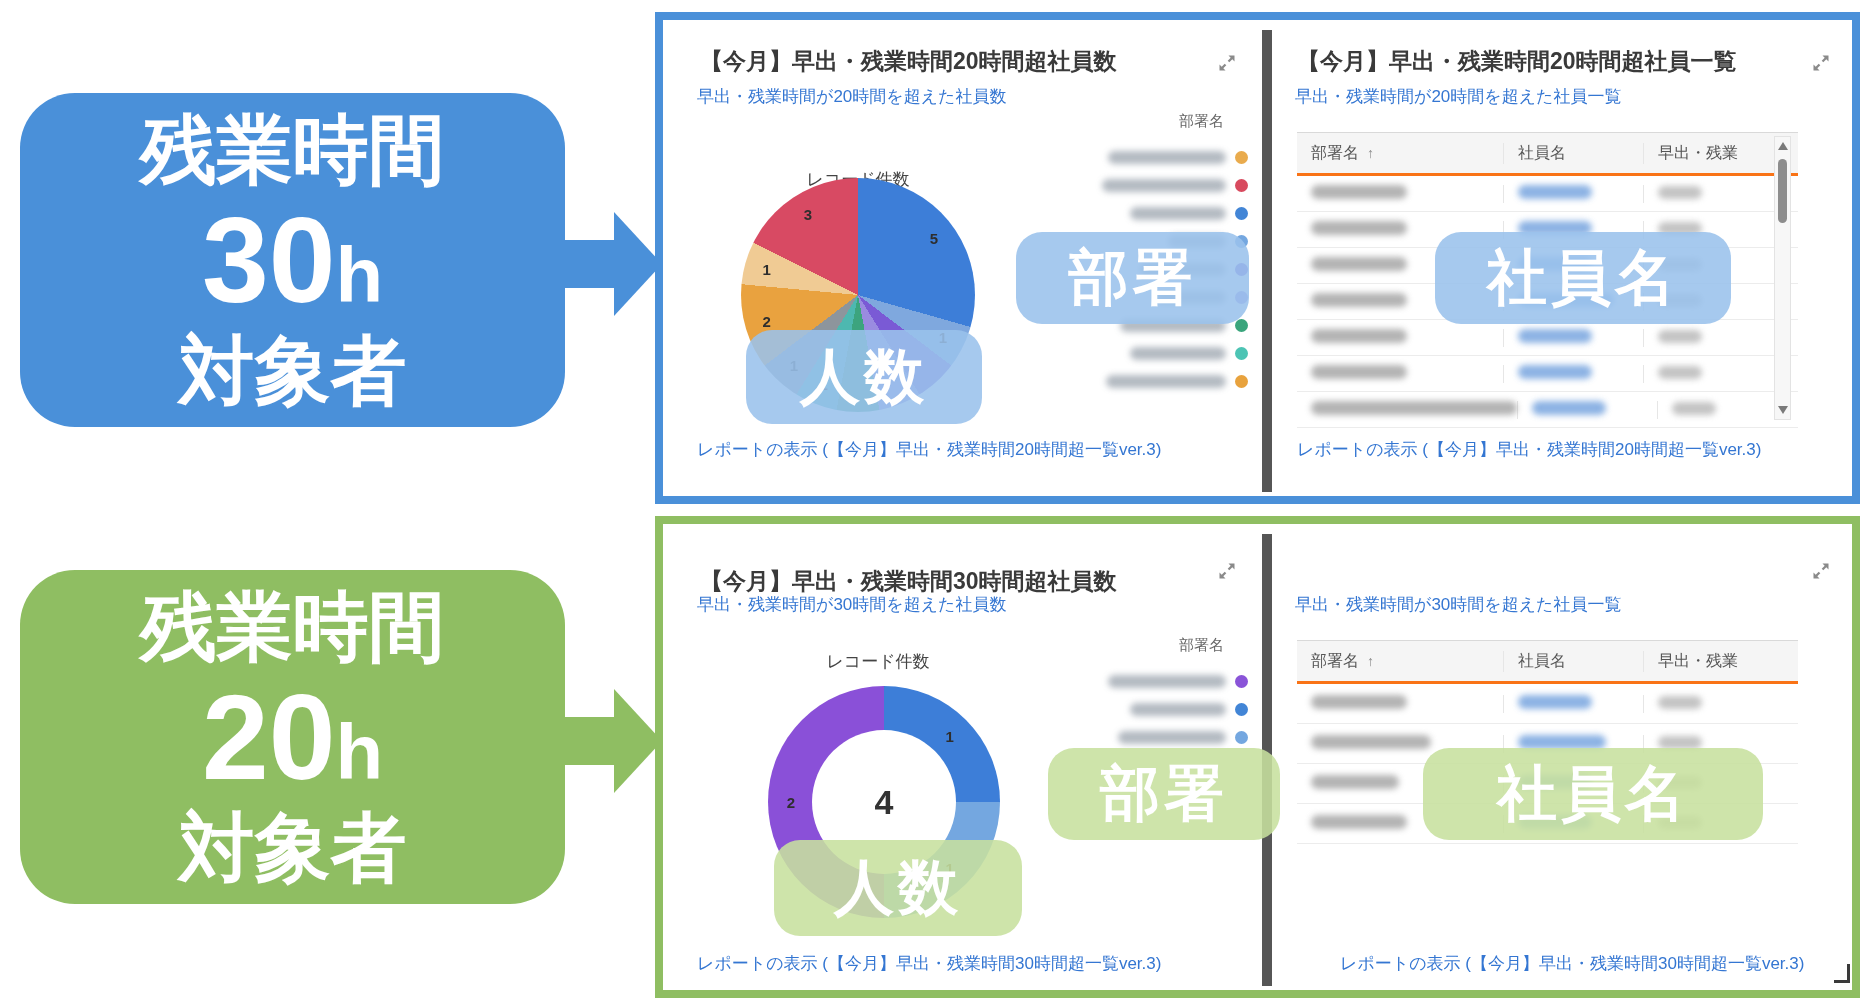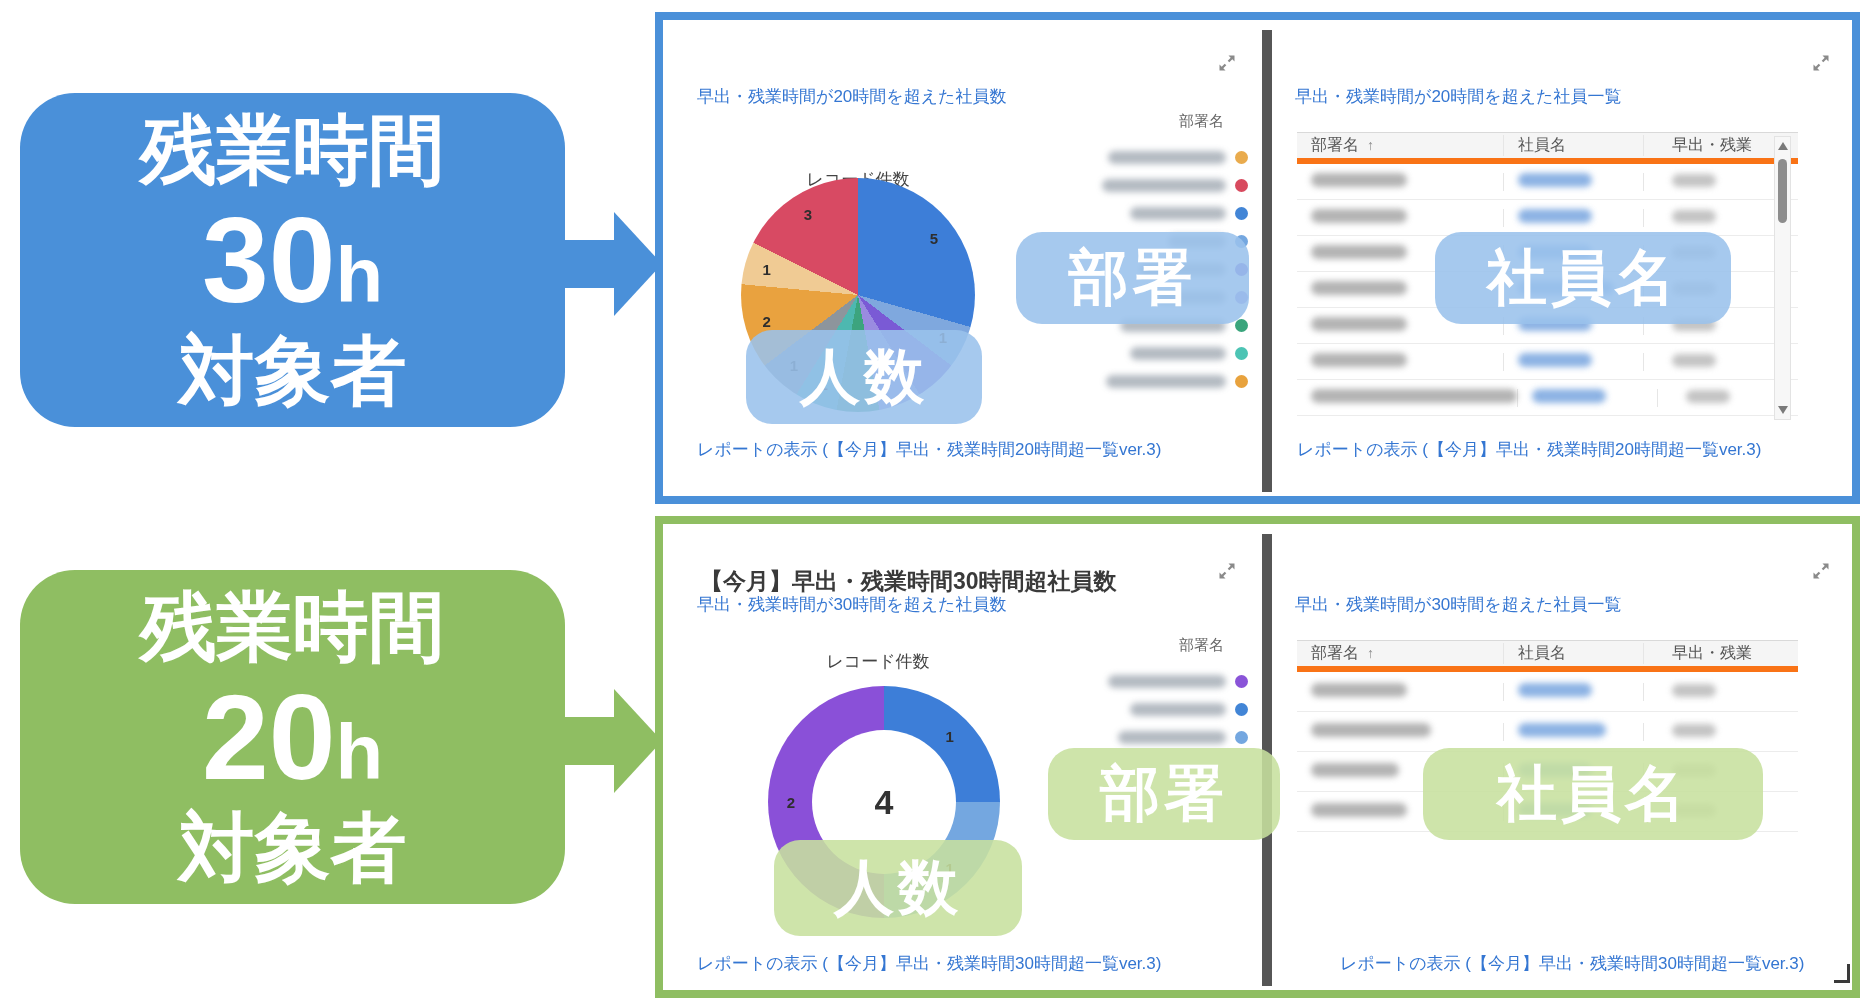--- a/index.html
+++ b/index.html
@@ -28,26 +28,26 @@
   .seg-label{position:absolute;transform:translate(-50%,-50%);font-size:15px;font-weight:600;color:#2e2e2e;}
   
   .legend{position:absolute;width:208px;}
   .legend-header{text-align:right;padding-right:24px;font-size:15px;color:#666;margin-bottom:12px;}
   .legend-row{display:flex;justify-content:flex-end;align-items:center;gap:9px;height:28px;}
   .dot{width:13px;height:13px;border-radius:50%;flex:0 0 auto;}
   .blurbar{display:inline-block;border-radius:7px;filter:blur(3px);}
   .legend-blur{background:#9aa3ad;opacity:.75;height:13px;}
   
   .tbl{position:absolute;width:501px;}
-  .thead{display:flex;height:32px;align-items:center;background:#f5f5f5;
-         border-top:1px solid #d9d9d9;border-bottom:6px solid #f97316;box-sizing:border-box;
+  .thead{display:flex;height:44px;align-items:center;background:#f5f5f5;
+         border-top:1px solid #d9d9d9;border-bottom:3px solid #f97316;box-sizing:border-box;
          font-size:16px;color:#555;}
   .c1{flex:0 0 206px;padding-left:14px;box-sizing:border-box;}
   .c2{flex:0 0 140px;padding-left:14px;box-sizing:border-box;border-left:1px solid #e6e6e6;}
-  .c3{flex:1 1 auto;padding-left:28px;box-sizing:border-box;border-left:1px solid #e6e6e6;}
+  .c3{flex:1 1 auto;padding-left:14px;box-sizing:border-box;border-left:1px solid #e6e6e6;}
   .sort{color:#8a8a8a;margin-left:8px;font-size:14px;}
   .trow{display:flex;align-items:center;border-bottom:1px solid #ececec;box-sizing:border-box;}
   .rows-36 .trow{height:36px;} .rows-40 .trow{height:40px;}
   .b-dept{background:#8b8b8b;opacity:.65;height:14px;}
   .b-name{background:#6f9fdd;opacity:.8;height:14px;}
   .b-num{background:#a3a3a3;opacity:.65;height:13px;width:44px;}
   
   .sb{position:absolute;width:17px;background:#f7f7f7;border:1px solid #e3e3e3;box-sizing:border-box;}
   .sb-up,.sb-down{position:absolute;left:3px;width:0;height:0;}
   .sb-up{top:5px;border-left:5px solid transparent;border-right:5px solid transparent;border-bottom:8px solid #7a7a7a;}
@@ -71,20 +71,21 @@
   <div class="abs label-box" style="left:20px;top:93px;width:545px;height:334px;background:#4a90d9;">
     <div class="lb-l1">残業時間</div>
     <div class="lb-l2"><span class="lb-num">30</span><span class="lb-unit">h</span></div>
     <div class="lb-l3">対象者</div>
   </div>
   <div class="arr-shaft" style="left:562px;top:240px;width:52px;height:48px;background:#4a90d9;"></div>
   <div class="arr-head" style="left:614px;top:212px;border-left:48px solid #4a90d9;"></div>
 
   <div class="panel" style="left:655px;top:12px;width:1205px;height:492px;border-color:#4a90d9;"></div>
 
+  <div class="abs w-title" style="left:700px;top:46px;">【今月】早出・残業時間20時間超社員数</div>
   <div class="abs w-sub" style="left:697px;top:85px;">早出・残業時間が20時間を超えた社員数</div>
   <div class="abs expand" style="left:1218px;top:54px;">
     <svg width="18" height="18" viewBox="0 0 18 18">
         <path d="M10.5 1.5h6v6l-2.2-2.2-3 3-1.6-1.6 3-3zM7.5 16.5h-6v-6l2.2 2.2 3-3 1.6 1.6-3 3z" fill="#8a8a8a"></path>
       </svg>
   </div>
   <div class="abs chart-name" style="left:758px;top:168px;width:200px;">レコード件数</div>
 
   <div class="donut" style="left: 741px; top: 178px; width: 234px; height: 234px; background: conic-gradient(rgb(61, 126, 216) 0deg, rgb(61, 126, 216) 105.882deg, rgb(127, 168, 222) 105.882deg, rgb(127, 168, 222) 127.059deg, rgb(122, 90, 213) 127.059deg, rgb(122, 90, 213) 148.235deg, rgb(154, 139, 224) 148.235deg, rgb(154, 139, 224) 169.412deg, rgb(60, 164, 126) 169.412deg, rgb(60, 164, 126) 190.588deg, rgb(77, 184, 176) 190.588deg, rgb(77, 184, 176) 211.765deg, rgb(141, 149, 156) 211.765deg, rgb(141, 149, 156) 232.941deg, rgb(233, 162, 63) 232.941deg, rgb(233, 162, 63) 275.294deg, rgb(240, 203, 148) 275.294deg, rgb(240, 203, 148) 296.471deg, rgb(216, 74, 99) 296.471deg, rgb(216, 74, 99) 360deg);">
   <span class="seg-label" style="left: 192.812px; top: 59.7497px;">5</span>
@@ -138,20 +139,21 @@
       </div>
   </div>
 
   <div class="overlay-label ol-blue" style="left:1016px;top:232px;width:233px;height:92px;">部署</div>
   <div class="overlay-label ol-blue" style="left:746px;top:330px;width:236px;height:94px;">人数</div>
 
   <div class="abs link" style="left:697px;top:438px;">レポートの表示 (【今月】早出・残業時間20時間超一覧ver.3)</div>
 
   <div class="divider" style="left:1262px;top:30px;height:462px;"></div>
 
+  <div class="abs w-title" style="left:1297px;top:46px;">【今月】早出・残業時間20時間超社員一覧</div>
   <div class="abs w-sub" style="left:1295px;top:85px;">早出・残業時間が20時間を超えた社員一覧</div>
   <div class="abs expand" style="left:1812px;top:54px;">
     <svg width="18" height="18" viewBox="0 0 18 18">
         <path d="M10.5 1.5h6v6l-2.2-2.2-3 3-1.6-1.6 3-3zM7.5 16.5h-6v-6l2.2 2.2 3-3 1.6 1.6-3 3z" fill="#8a8a8a"></path>
       </svg>
   </div>
 
   <div class="tbl" style="left:1297px;top:132px;">
     <div class="thead">
       <div class="c1">

